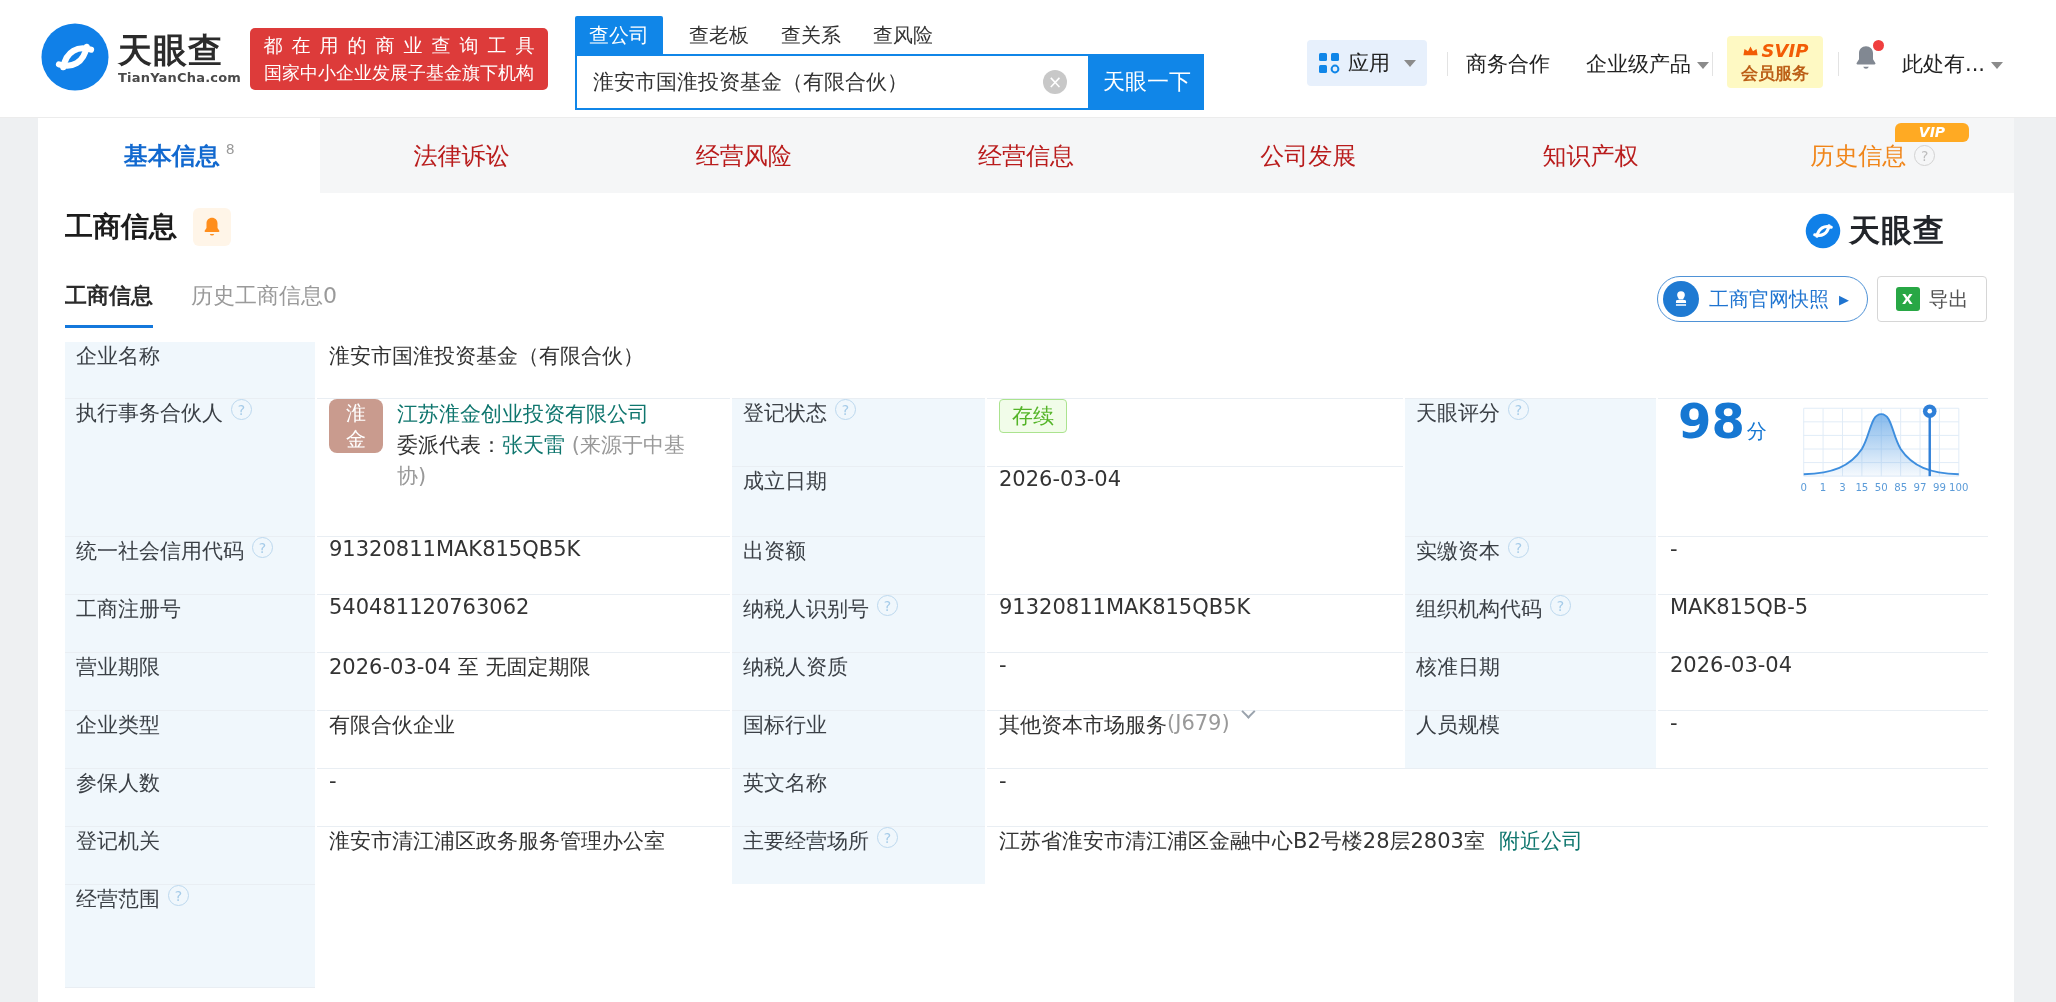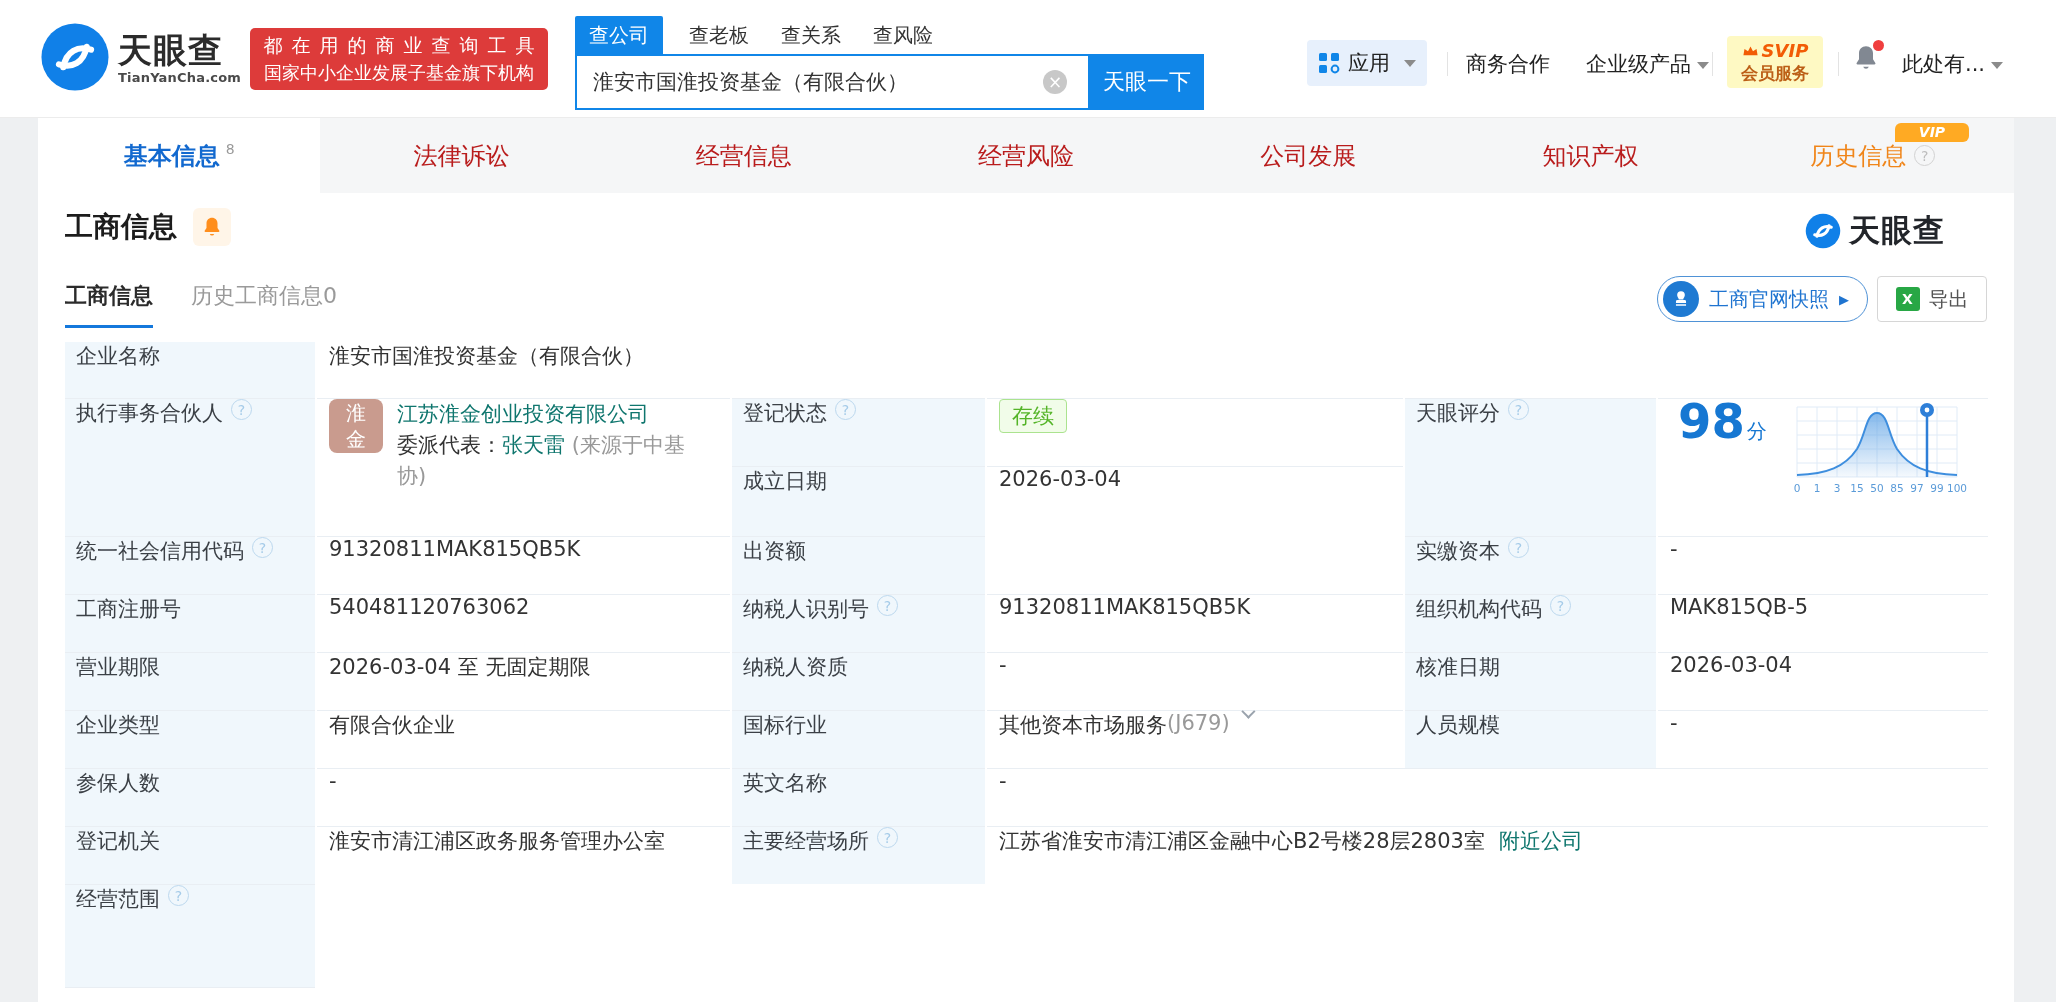--- a/index.html
+++ b/index.html
@@ -63,21 +63,21 @@
 .l{background:#f0f7fc;padding:0 14px 0 11px;gap:8px;color:#3b4046}
 .v{padding-left:12px;padding-right:10px}
 .bt{border-top:1px solid #e9eef3}
 .bb{border-bottom:1px solid #e9eef3}
 .q{width:21px;height:21px;border-radius:50%;border:1.5px solid #bcd8ee;color:#a5cbe8;font-size:14px;display:inline-flex;align-items:center;justify-content:center;flex:none;font-weight:400}
 .q.gray{border-color:#d2d2d2;color:#bdbdbd;margin-left:8px}
 .badge{border:1px solid #abe38f;background:#f1fce9;color:#54b428;border-radius:4px;padding:3px 12px;font-size:21px;line-height:26px}
 .pavatar{width:54px;height:54px;background:#c99b8e;border-radius:8px;color:#fff;font-size:20px;line-height:26px;padding:1px 17px;word-break:break-all;flex:none;display:flex;align-items:center}
 .ptxt{margin-left:14px;width:316px;line-height:31px;font-size:21px}
 .chev{display:inline-block;width:10px;height:10px;border-right:2px solid #9aa3ad;border-bottom:2px solid #9aa3ad;transform:rotate(45deg) translateY(-2px);margin-left:12px;position:relative;top:-3px}
-.scorewrap{gap:20px;padding-left:20px}
+.scorewrap{gap:27px;padding-left:20px}
 .scorenum{display:flex;align-items:flex-end;color:#1677d2}
 .scorenum .n{font-size:48px;font-weight:700;line-height:44px}
 .scorenum .u{font-size:20px;margin-left:2px;line-height:24px}
 .scope{line-height:34px;align-items:center;padding-right:80px}
 .nearby{margin-left:14px;flex:none}
 </style>
 </head>
 <body>
 
 <div class="hdr">
@@ -146,24 +146,24 @@
 <div class="page">
   <div class="ntabs">
     <div class="ntab act">
         <span>基本信息</span>
         <span class="cnt">8</span>
       </div>
     <div class="ntab">
         <span>法律诉讼</span>
       </div>
     <div class="ntab">
+        <span>经营风险</span>
+      </div>
+    <div class="ntab">
         <span>经营信息</span>
-      </div>
-    <div class="ntab">
-        <span>经营风险</span>
       </div>
     <div class="ntab">
         <span>公司发展</span>
       </div>
     <div class="ntab">
         <span>知识产权</span>
       </div>
     <div class="ntab hist">
         <span>历史信息</span>
         <span class="q gray">?</span>

